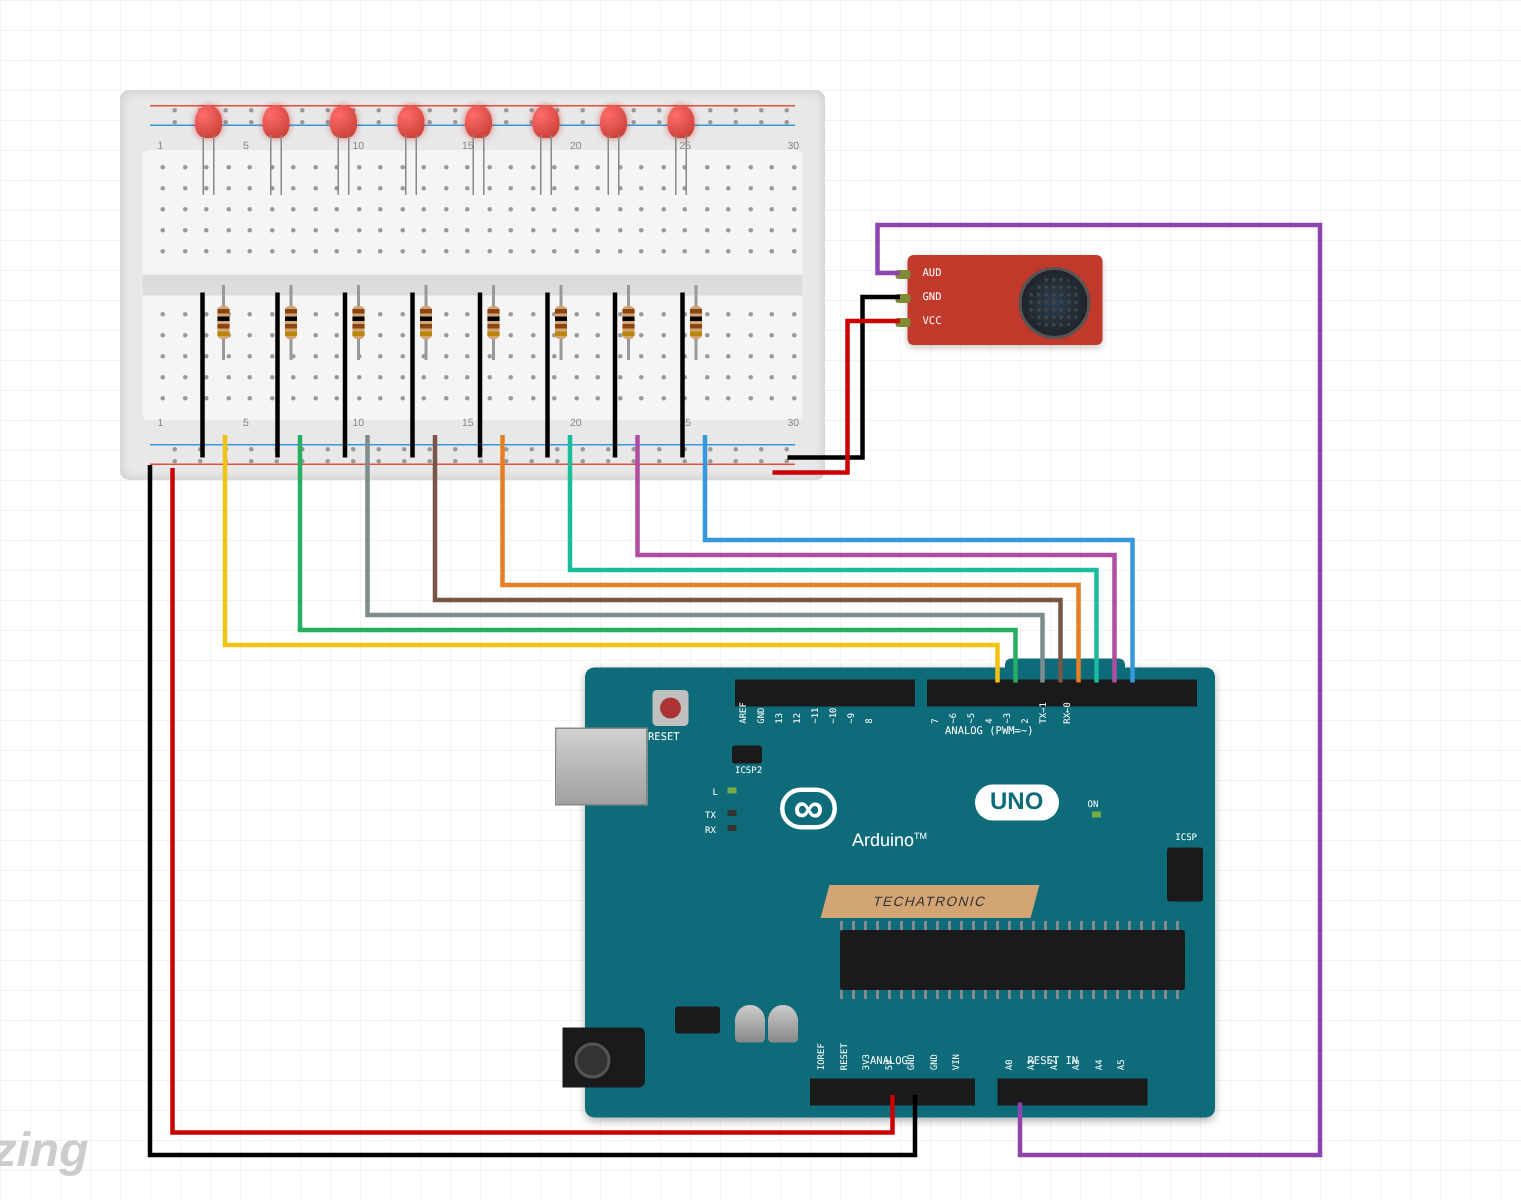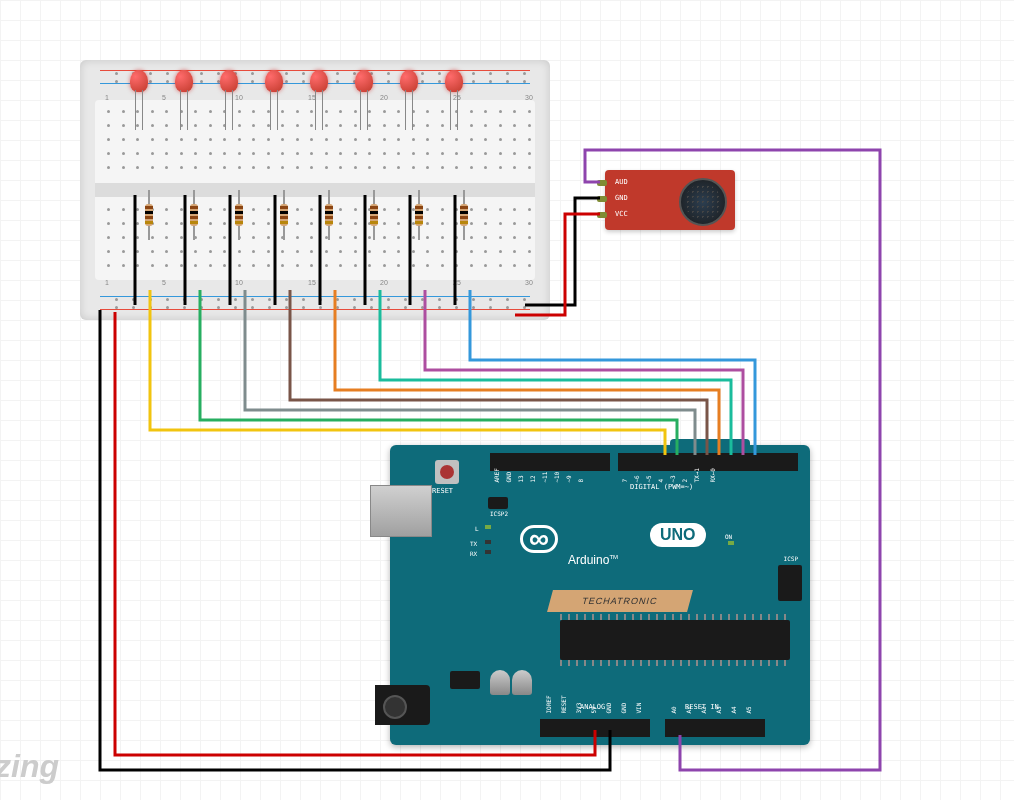--- a/index.html
+++ b/index.html
@@ -983,21 +983,21 @@
   <span class="arduino-label horiz" style="top:110px;right:12px">ICSP</span>
 
   <div class="chip-long"></div>
   <div class="techatronic">TECHATRONIC</div>
 
   <div class="crystal">
     <span class="cap"></span><span class="cap"></span>
   </div>
   <div class="small-chip" style="bottom:56px;left:60px;width:30px;height:18px"></div>
 
-  <span class="arduino-label horiz" style="top:38px;left:240px;font-size:7px">DIGITAL (PWM=~)</span>
+  <span class="arduino-label horiz" style="top:38px;left:240px;font-size:7px">ANALOG (PWM=~)</span>
   <span class="arduino-label horiz" style="bottom:34px;left:190px;font-size:7px">ANALOG</span>
   <span class="arduino-label horiz" style="bottom:34px;left:295px;font-size:7px">RESET IN</span>
 
   <div id="digital-labels">
       <span class="arduino-label" style="top: 34px; left: 106px;">AREF</span>
       <span class="arduino-label" style="top: 34px; left: 118px;">GND</span>
       <span class="arduino-label" style="top: 34px; left: 130px;">13</span>
       <span class="arduino-label" style="top: 34px; left: 142px;">12</span>
       <span class="arduino-label" style="top: 34px; left: 154px;">~11</span>
       <span class="arduino-label" style="top: 34px; left: 166px;">~10</span>

